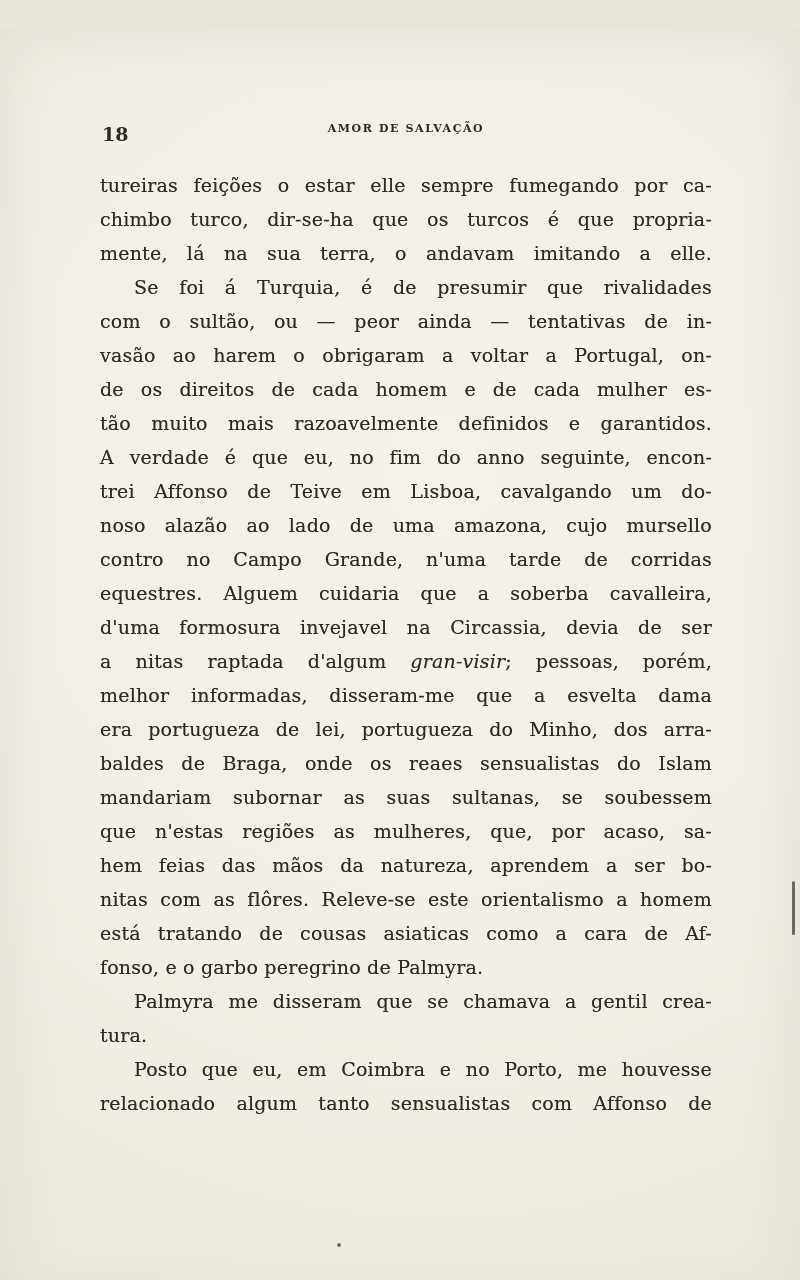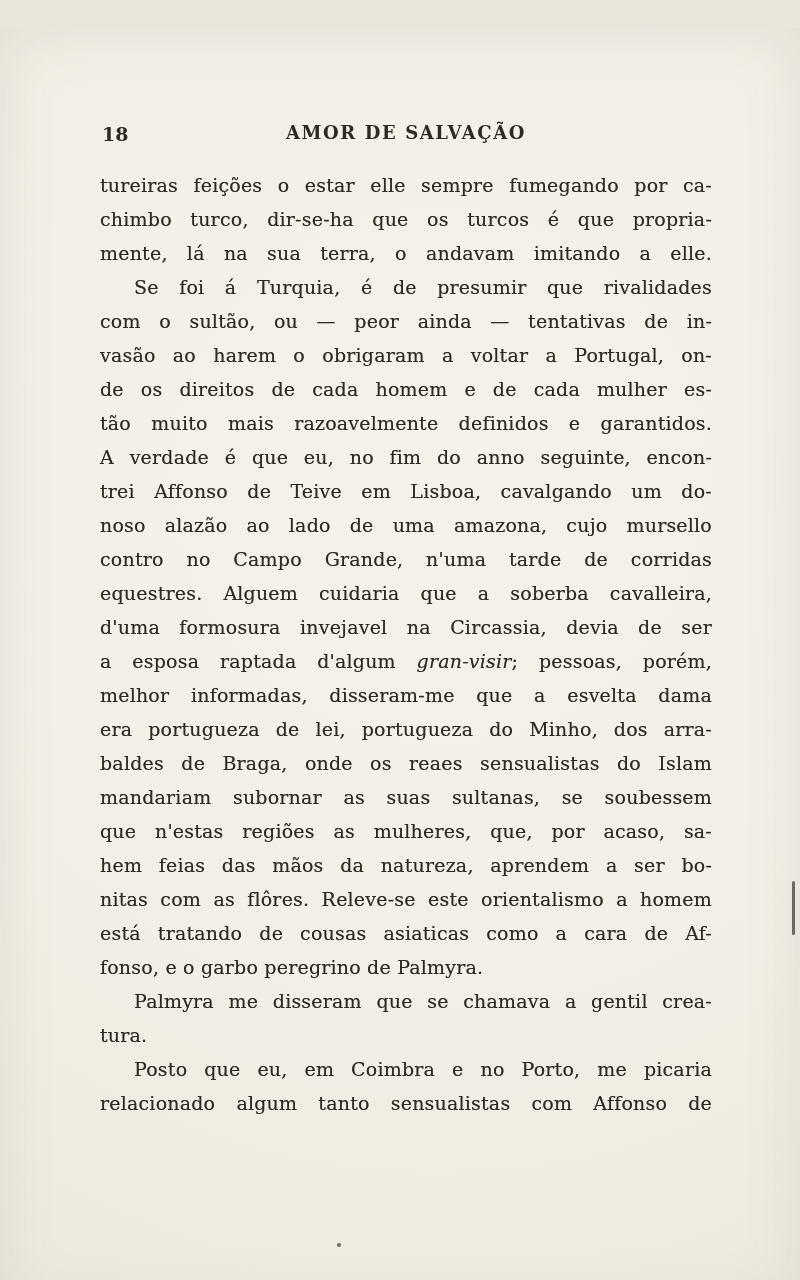--- a/index.html
+++ b/index.html
@@ -28,21 +28,21 @@
   }
   .page-number {
     position: absolute;
     left: 2px; top: 1px;
     font-size: 19px;
     font-weight: 700;
   }
   .running-title {
     display: block;
     text-align: center;
-    font-size: 18px;
+    font-size: 11px;
     font-weight: 700;
     letter-spacing: 1.6px;
   }
   .body-text { margin-top: 22px; }
   .line {
     font-size: 19px;
     font-weight: 400;
     line-height: 34px;
     letter-spacing: 0.2px;
     text-align: justify;
@@ -92,31 +92,31 @@
         <div class="line"><span>com o sultão, ou — peor ainda — tentativas de in-</span></div>
         <div class="line"><span>vasão ao harem o obrigaram a voltar a Portugal, on-</span></div>
         <div class="line"><span>de os direitos de cada homem e de cada mulher es-</span></div>
         <div class="line"><span>tão muito mais razoavelmente definidos e garantidos.</span></div>
         <div class="line"><span>A verdade é que eu, no fim do anno seguinte, encon-</span></div>
         <div class="line"><span>trei Affonso de Teive em Lisboa, cavalgando um do-</span></div>
         <div class="line"><span>noso alazão ao lado de uma amazona, cujo mursello</span></div>
         <div class="line"><span>contro no Campo Grande, n'uma tarde de corridas</span></div>
         <div class="line"><span>equestres. Alguem cuidaria que a soberba cavalleira,</span></div>
         <div class="line"><span>d'uma formosura invejavel na Circassia, devia de ser</span></div>
-        <div class="line"><span>a esposa raptada d'algum </span><span class="italic">gran-visir</span><span>; pessoas, porém,</span></div>
+        <div class="line"><span>a nitas raptada d'algum </span><span class="italic">gran-visir</span><span>; pessoas, porém,</span></div>
         <div class="line"><span>melhor informadas, disseram-me que a esvelta dama</span></div>
         <div class="line"><span>era portugueza de lei, portugueza do Minho, dos arra-</span></div>
         <div class="line"><span>baldes de Braga, onde os reaes sensualistas do Islam</span></div>
         <div class="line"><span>mandariam subornar as suas sultanas, se soubessem</span></div>
         <div class="line"><span>que n'estas regiões as mulheres, que, por acaso, sa-</span></div>
         <div class="line"><span>hem feias das mãos da natureza, aprendem a ser bo-</span></div>
         <div class="line"><span>nitas com as flôres. Releve-se este orientalismo a homem</span></div>
         <div class="line"><span>está tratando de cousas asiaticas como a cara de Af-</span></div>
         <div class="line last"><span>fonso, e o garbo peregrino de Palmyra.</span></div>
         <div class="line indent"><span>Palmyra me disseram que se chamava a gentil crea-</span></div>
         <div class="line last"><span>tura.</span></div>
-        <div class="line indent"><span>Posto que eu, em Coimbra e no Porto, me picaria</span></div>
+        <div class="line indent"><span>Posto que eu, em Coimbra e no Porto, me houvesse</span></div>
         <div class="line"><span>relacionado algum tanto sensualistas com Affonso de</span></div>
       </div>
   </div>
   <div class="artifact-line"></div>
   <div class="artifact-dot"></div>
 </div>
 
 </body></html>

